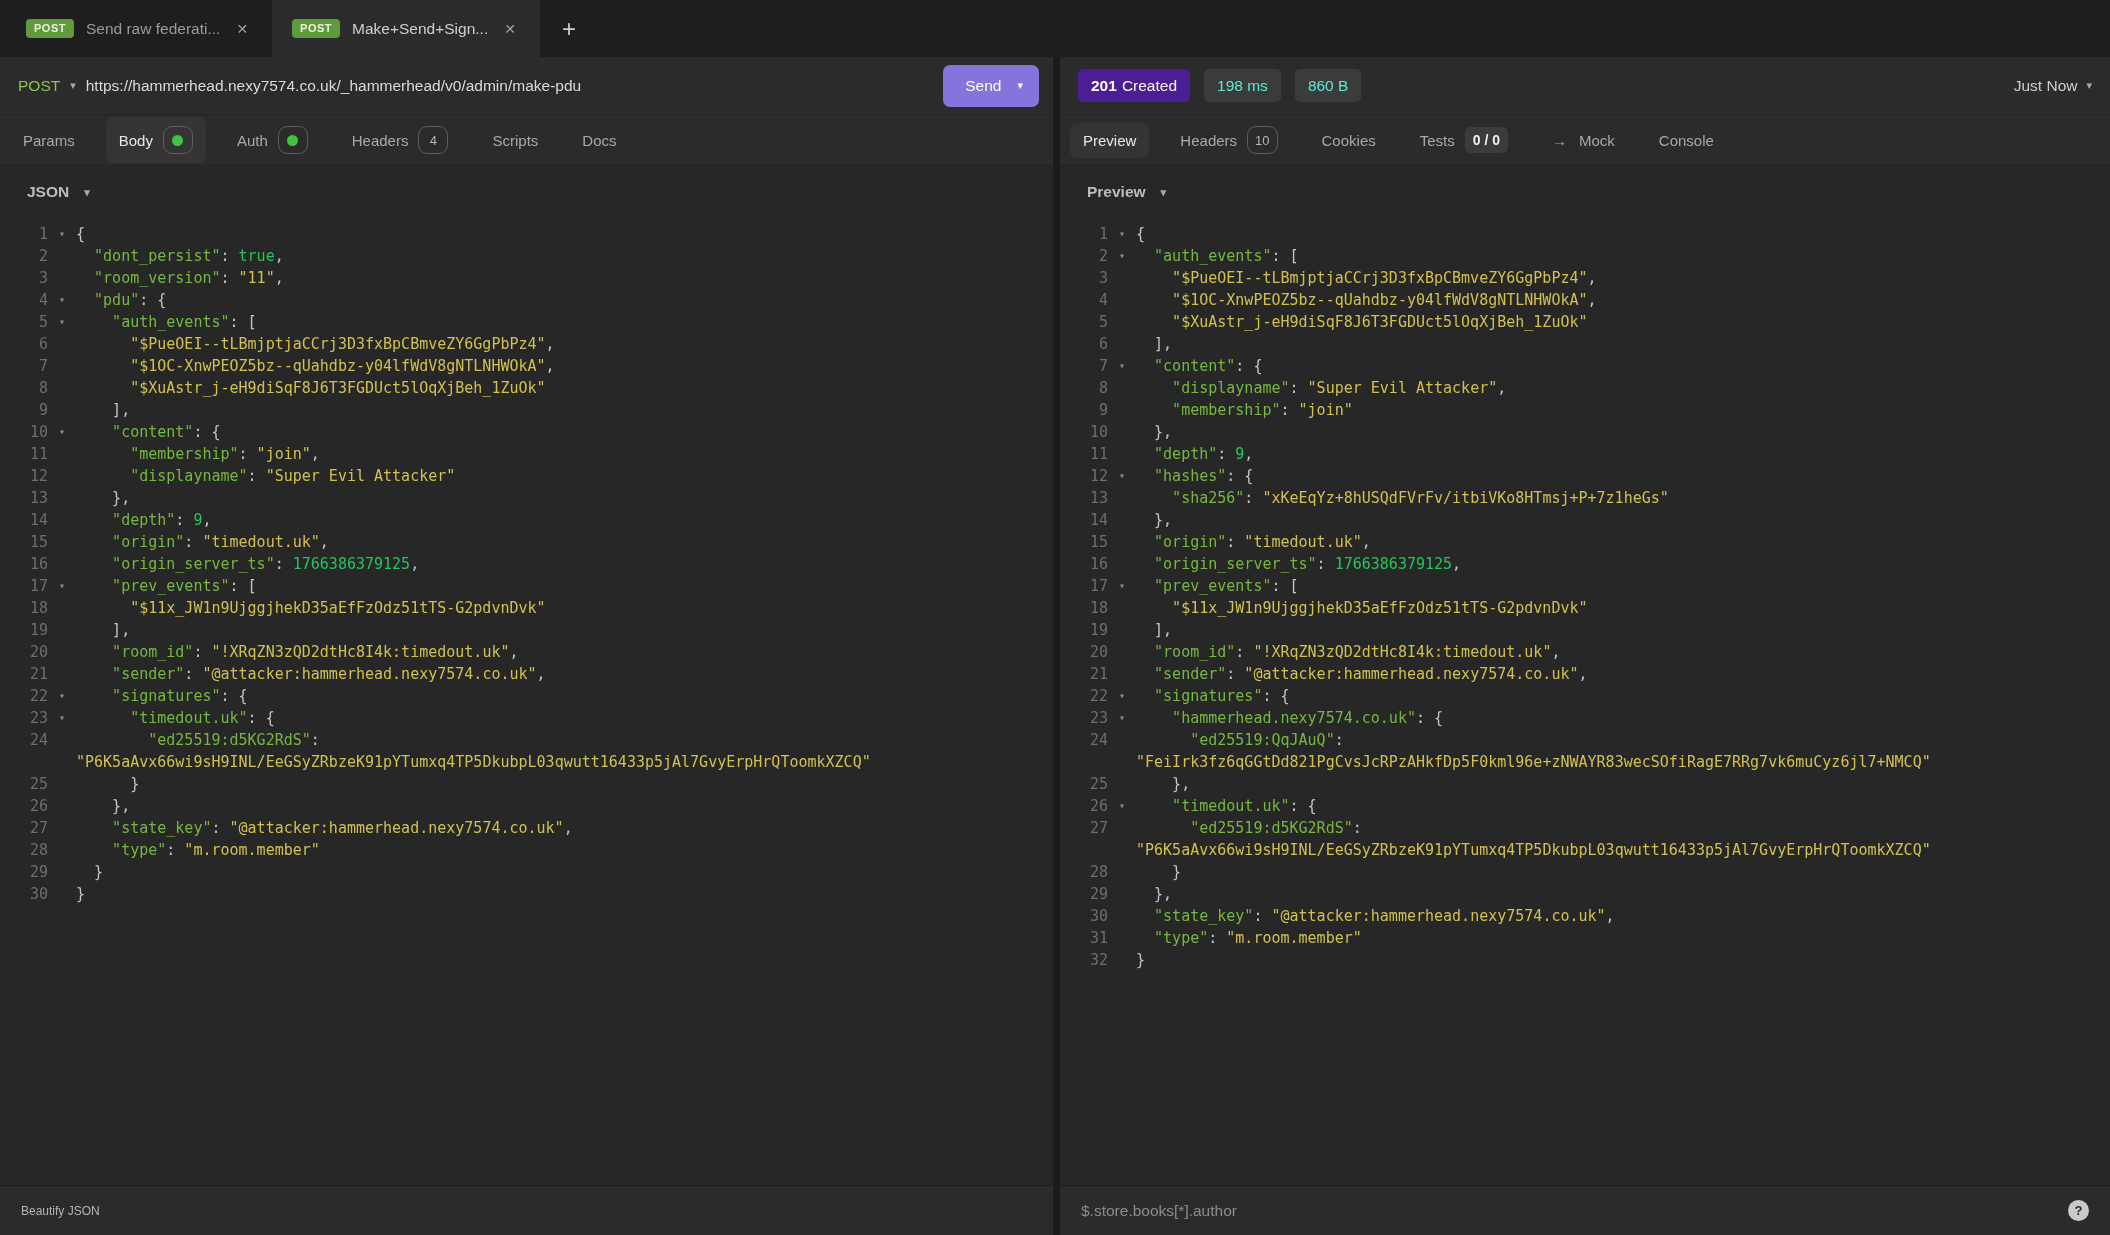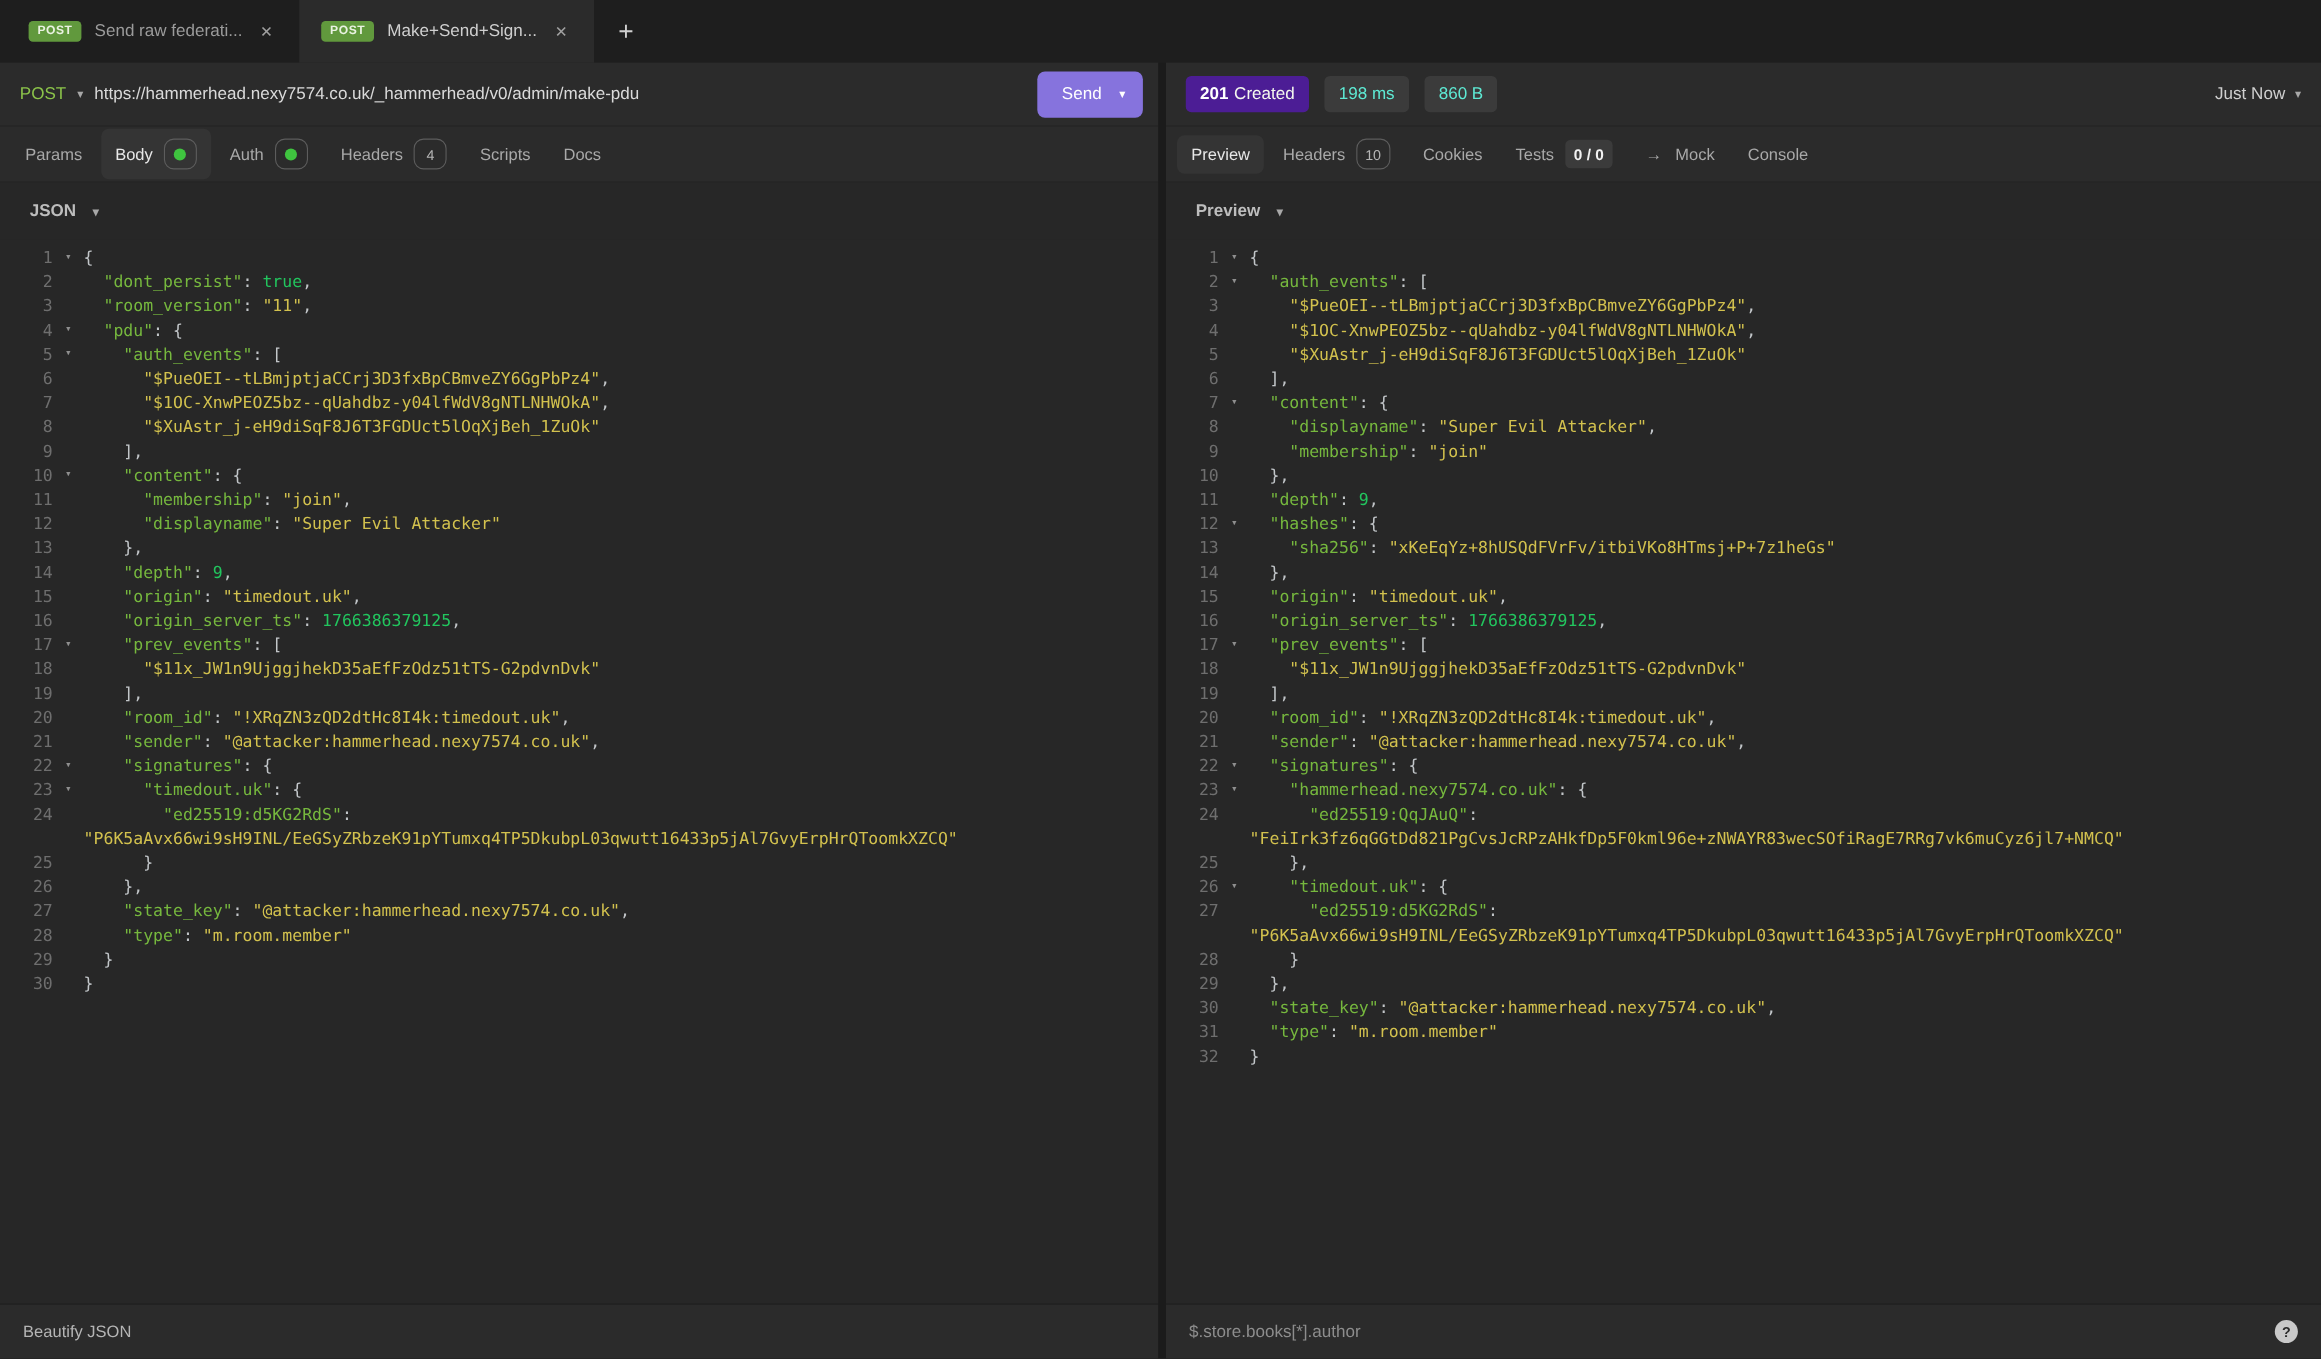--- a/index.html
+++ b/index.html
@@ -31,21 +31,21 @@
   .send-btn .caret { color:#ffffff; }
 
   .statusrow { height:58px; flex:none; display:flex; align-items:center; padding:0 18px; gap:14px; border-bottom:1px solid #232323; }
   .badge { border-radius:5px; padding:9px 13px; font-size:15.5px; line-height:1; }
   .badge.green { background:#4c1d95; color:#f4f8ee; }
   .badge.green b { font-weight:bold; margin-right:5px; color:#ffffff; }
   .badge.gray { background:#3b3b3b; color:#5eead4; }
   .when { margin-left:auto; color:#cfcfcf; display:flex; align-items:center; gap:9px; font-size:15.5px; }
 
   
-  .subtabs { height:51px; flex:none; display:flex; align-items:center; padding:0 10px; gap:4px; border-bottom:1px solid #232323; }
+  .subtabs { height:51px; flex:none; display:flex; align-items:center; padding:0 10px; gap:18px; border-bottom:1px solid #232323; }
   .subtab { display:flex; align-items:center; gap:10px; padding:9px 13px; border-radius:7px; color:#a9a9a9; white-space:nowrap; }
   .subtab.active { background:#343434; color:#e8e8e8; }
   .pill { border:1.5px solid #5d5d5d; border-radius:9px; min-width:30px; height:28px; display:inline-flex; align-items:center; justify-content:center; font-size:13px; color:#b5b5b5; padding:0 7px; }
   .dot { width:11px; height:11px; border-radius:50%; background:#3fc43f; }
   .countb { background:#3b3b3b; border-radius:5px; padding:5px 8px; color:#f2f2f2; font-weight:bold; font-size:14px; }
   .mock-arrow { color:#a9a9a9; margin-right:2px; }
 
   
   .toolbar { height:52px; flex:none; display:flex; align-items:center; gap:15px; padding:0 27px; color:#bdbdbd; font-weight:bold; background:#272727; font-size:15.5px; }
 
@@ -55,21 +55,21 @@
   .gut { flex:none; width:48px; text-align:right; color:#6e6e6e; user-select:none; }
   .fold { flex:none; width:28px; text-align:center; color:#8f8f8f; font-size:10px; line-height:22px; }
   .lbody { white-space:pre; }
   .tk-k { color:#76b83e; }
   .tk-s { color:#d2c14e; }
   .tk-n { color:#22c55e; }
   .tk-p { color:#c2c6c9; }
 
   
   .footbar { height:50px; flex:none; border-top:1px solid #1d1d1d; background:#2b2b2b; display:flex; align-items:center; padding:0 21px; }
-  .beautify { color:#b5b5b5; font-size:15px; }
+  .beautify { color:#b5b5b5; font-size:12px; }
   .filter-input { color:#8d8d8d; font-size:15.5px; flex:1; }
   .help-icon { margin-left:12px; width:21px; height:21px; border-radius:50%; background:#c9c9c9; color:#2b2b2b; font-size:13px; font-weight:bold; display:flex; align-items:center; justify-content:center; }
 </style>
 </head>
 <body>
 
 <div class="tabbar" id="tabbar">
   <div class="wtab">
       <span class="method-badge">POST</span>
       <span class="wtab-label">Send raw federati...</span>

